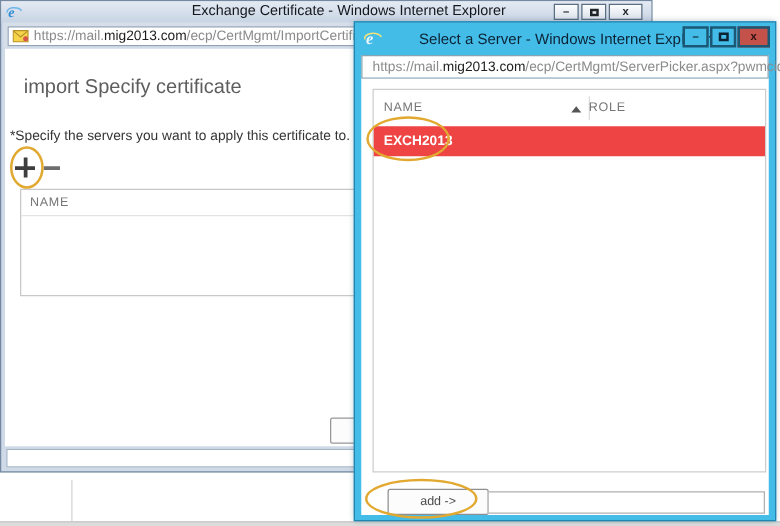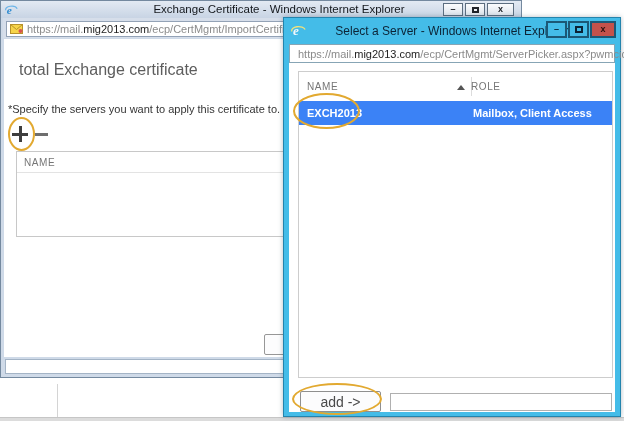--- a/index.html
+++ b/index.html
@@ -71,29 +71,29 @@
                  background:#3c3c3c; border-radius:1px; }
   #fg-content { left:5px; top:45px; width:326px; height:349px; background:#ffffff; }
   #fg-table { left:9px; top:8px; width:315px; height:307px; border:1px solid #cdcdcd; background:#fff; }
   #fg-table-header { position:relative; height:29px; }
   #fg-name-col { position:absolute; left:8px; top:0; line-height:29px; }
   #sort-asc { position:absolute; left:158px; top:13px; width:0; height:0;
               border-left:4px solid transparent; border-right:4px solid transparent;
               border-bottom:5px solid #555; }
   #col-divider { position:absolute; left:172px; top:5px; bottom:5px; width:1px; background:#dcdcdc; }
   #fg-role-col { position:absolute; left:172px; top:0; line-height:29px; }
-  #fg-row { position:relative; height:24px; background:#3b82f6; color:#ffffff;text-decoration:underline; }
+  #fg-row { position:relative; height:24px; background:#ef4444; color:#ffffff;text-decoration:underline; }
   .row-cell { position:absolute; top:0; line-height:24px; font-size:11px; font-weight:bold; }
   #row-name { left:8px; }
   #row-role { left:174px; }
   #fg-table-footer { position:absolute; left:0; right:0; bottom:0; height:30px;
                      border-top:1px solid #dcdcdc; text-align:center;
                      font-size:11px; color:#4f4f4f; line-height:30px; }
-  #add-btn { left:11px; top:328px; width:81px; height:21px; background:#fcfcfd;
-             border:1px solid #8f8f8f; border-radius:2px; font-size:14px; color:#4a4a4a;
+  #add-btn { left:21px; top:328px; width:81px; height:21px; background:#fcfcfd;
+             border:1px solid #8f8f8f; border-radius:2px; font-size:10px; color:#4a4a4a;
              display:flex; align-items:center; justify-content:center;
              font-family:"Liberation Sans", sans-serif; }
   #sel-field { left:101px; top:330px; width:222px; height:18px; background:#ffffff;
                border:1px solid #b0b0b0; font-size:11px; padding:0 3px;
                font-family:"Liberation Sans", sans-serif; }
 
   
   .ann { position:absolute; border:2.5px solid #e2a930; border-radius:50%;
          background:transparent; z-index:50; }
   #ann-plus   { left:8px;   top:117px; width:27px; height:34px; }
@@ -124,21 +124,21 @@
   <div class="abs" id="bg-urlbar"></div>
   <div class="abs" id="bg-urlbox">
     <svg width="13" height="10" viewBox="0 0 13 10">
       <rect x="0.5" y="0.5" width="12" height="9" fill="#f6d44a" stroke="#b8922a"></rect>
       <path d="M0.5,0.5 L6.5,5.5 L12.5,0.5" stroke="#b8922a" fill="none"></path>
       <circle cx="10.5" cy="7" r="2" fill="#d9534f"></circle>
     </svg>
     <span class="url-text"><span class="url-gray">https://mail.</span><span class="url-domain">mig2013.com</span><span class="url-gray">/ecp/CertMgmt/ImportCertificate.aspx?p</span></span>
   </div>
   <div class="abs" id="bg-content">
-    <div class="abs" id="bg-heading">total Exchange certificate</div>
+    <div class="abs" id="bg-heading">import Specify certificate</div>
     <div class="abs" id="bg-instruction">
       <span>*Specify the servers you want to apply this certificate to.</span>
       <a href="#" id="bg-learnmore">Learn more</a>
     </div>
     <div class="abs" id="bg-plus"></div>
     <div class="abs" id="bg-minus"></div>
     <div class="abs" id="bg-table">
       <div id="bg-table-header">
         <div class="col-label" id="bg-name-col">NAME</div>
       </div>
@@ -176,21 +176,20 @@
   <div class="abs" id="fg-content">
     <div class="abs" id="fg-table">
       <div id="fg-table-header">
         <div class="col-label" id="fg-name-col">NAME</div>
         <div id="sort-asc"></div>
         <div id="col-divider"></div>
         <div class="col-label" id="fg-role-col">ROLE</div>
       </div>
       <div id="fg-row">
         <span class="row-cell" id="row-name">EXCH2013</span>
-        <span class="row-cell" id="row-role">Mailbox, Client Access</span>
       </div>
     </div>
     <button class="abs" id="add-btn">add -&gt;</button>
     <input class="abs" id="sel-field" value="" style="">
   </div>
 </div>
 
 <div class="ann" id="ann-plus"></div>
 <div class="ann" id="ann-server"></div>
 <div class="ann" id="ann-add"></div>

